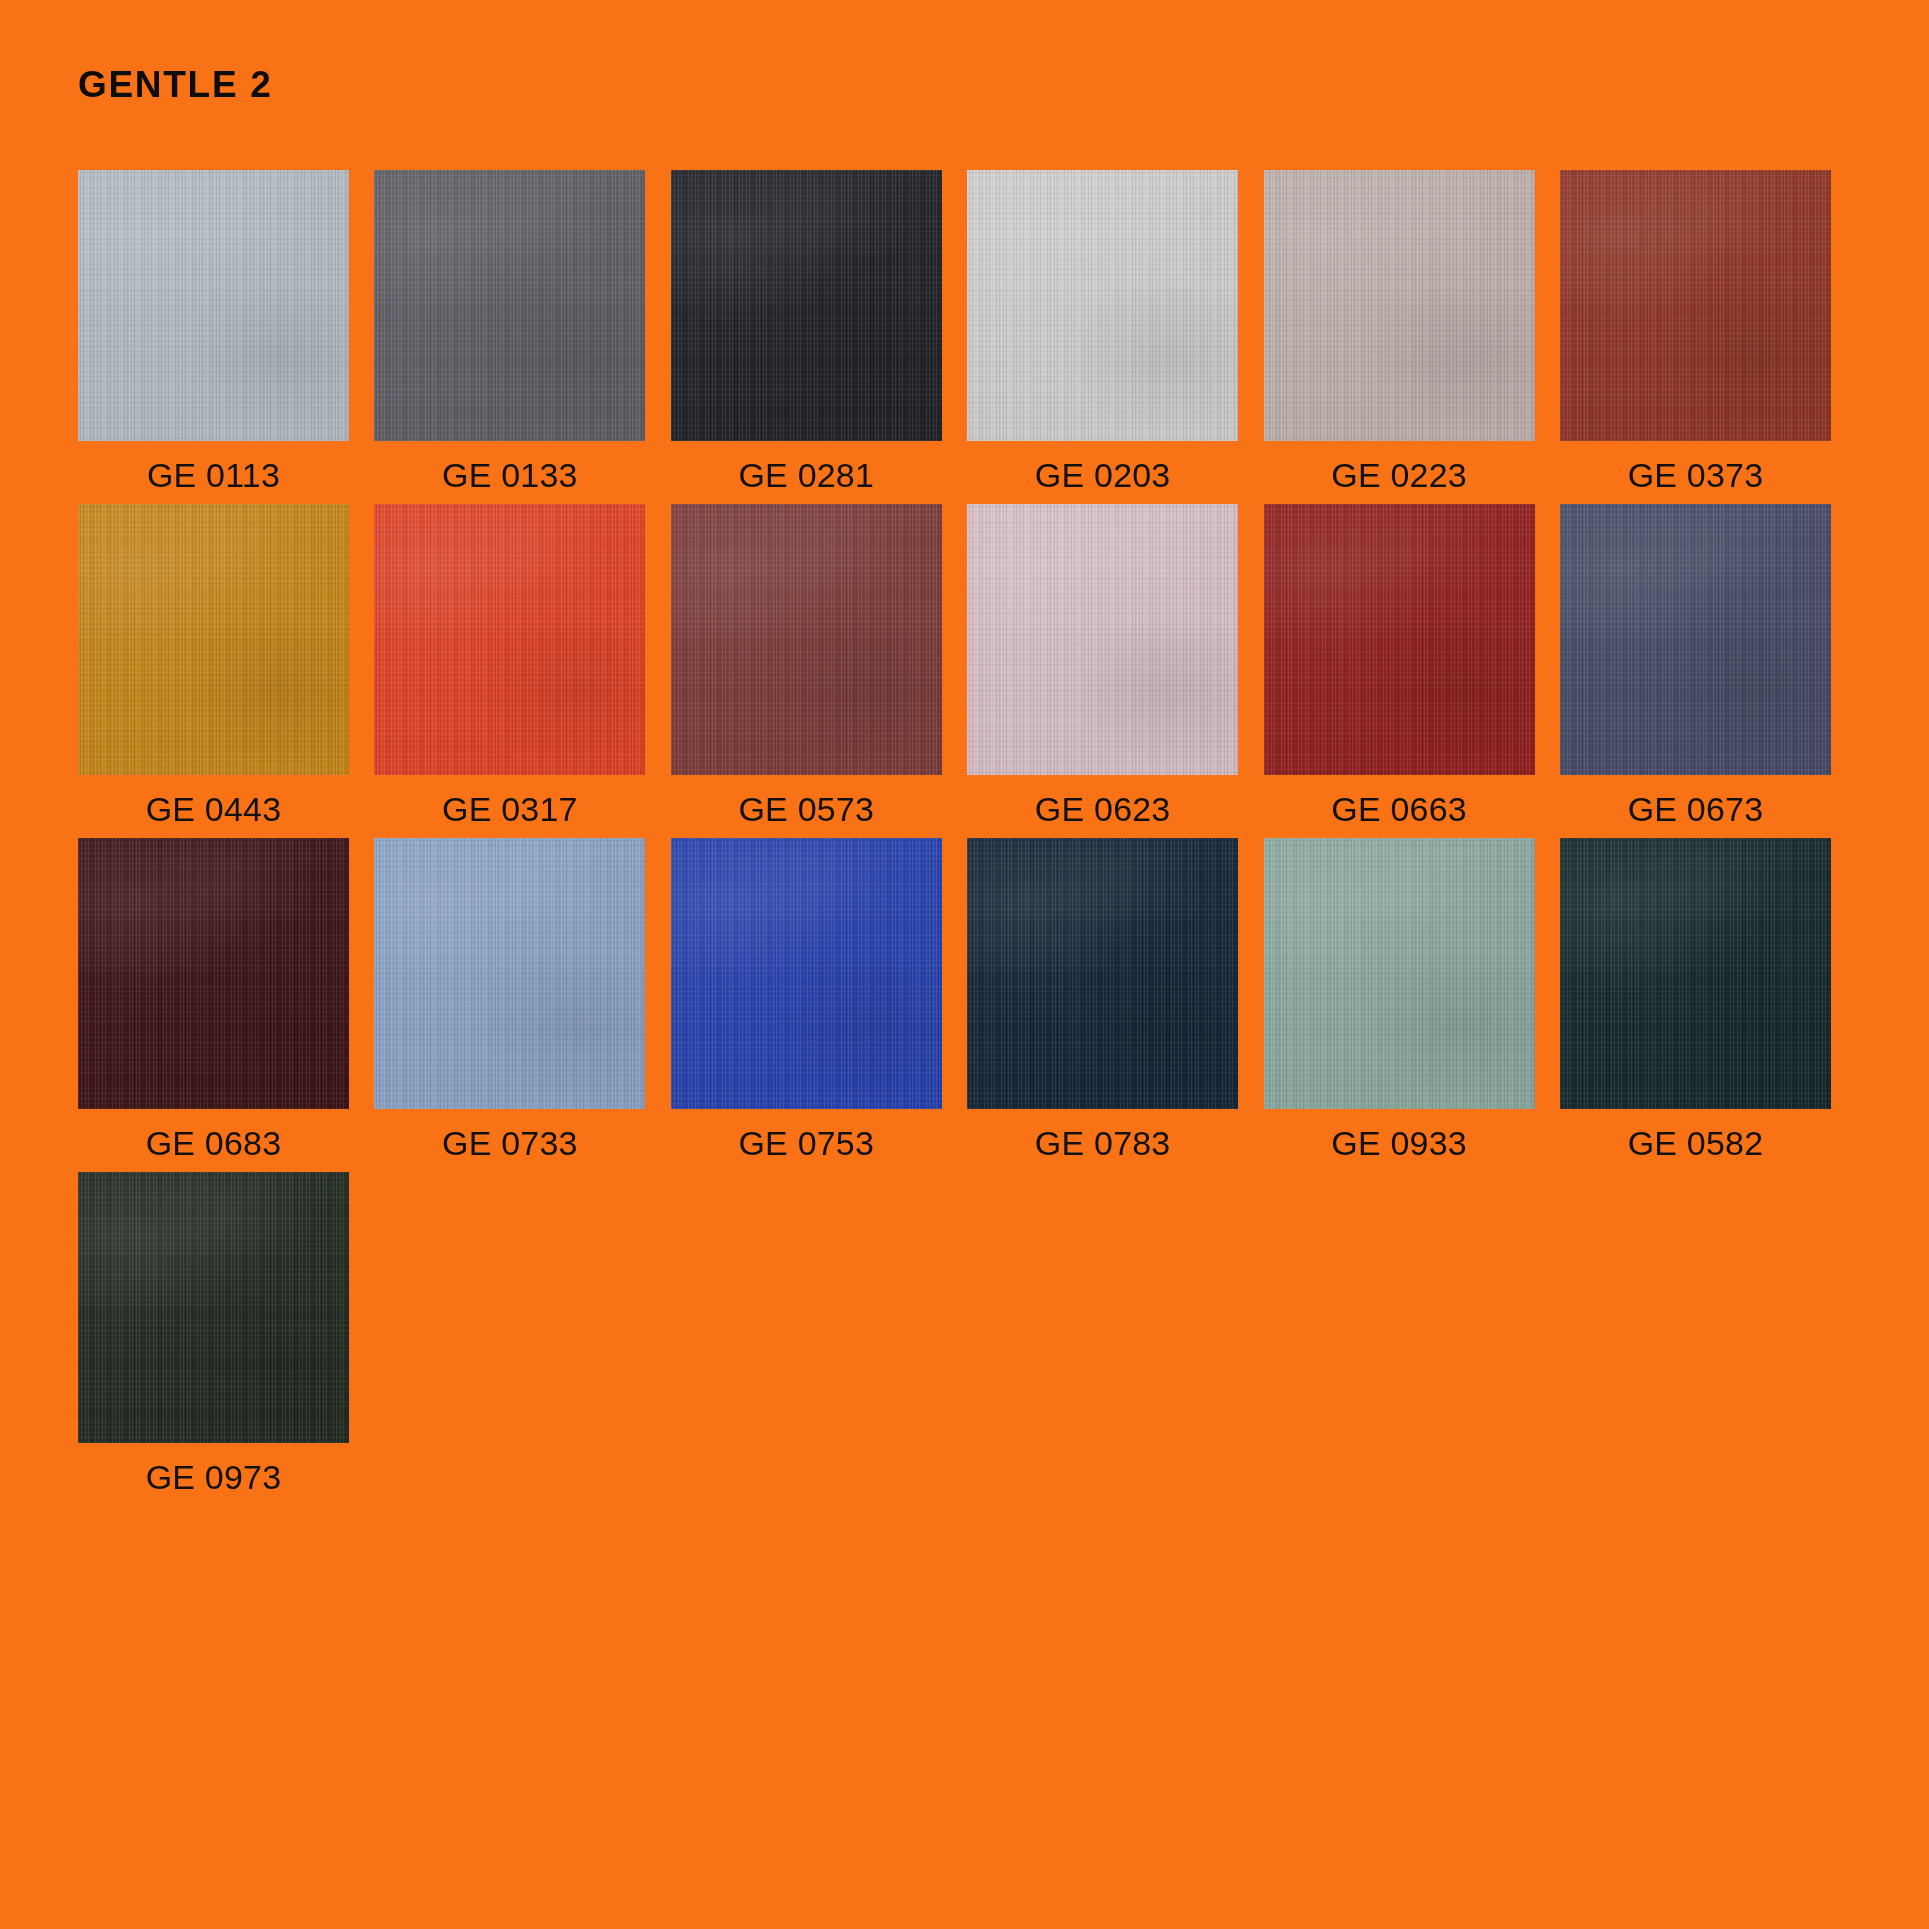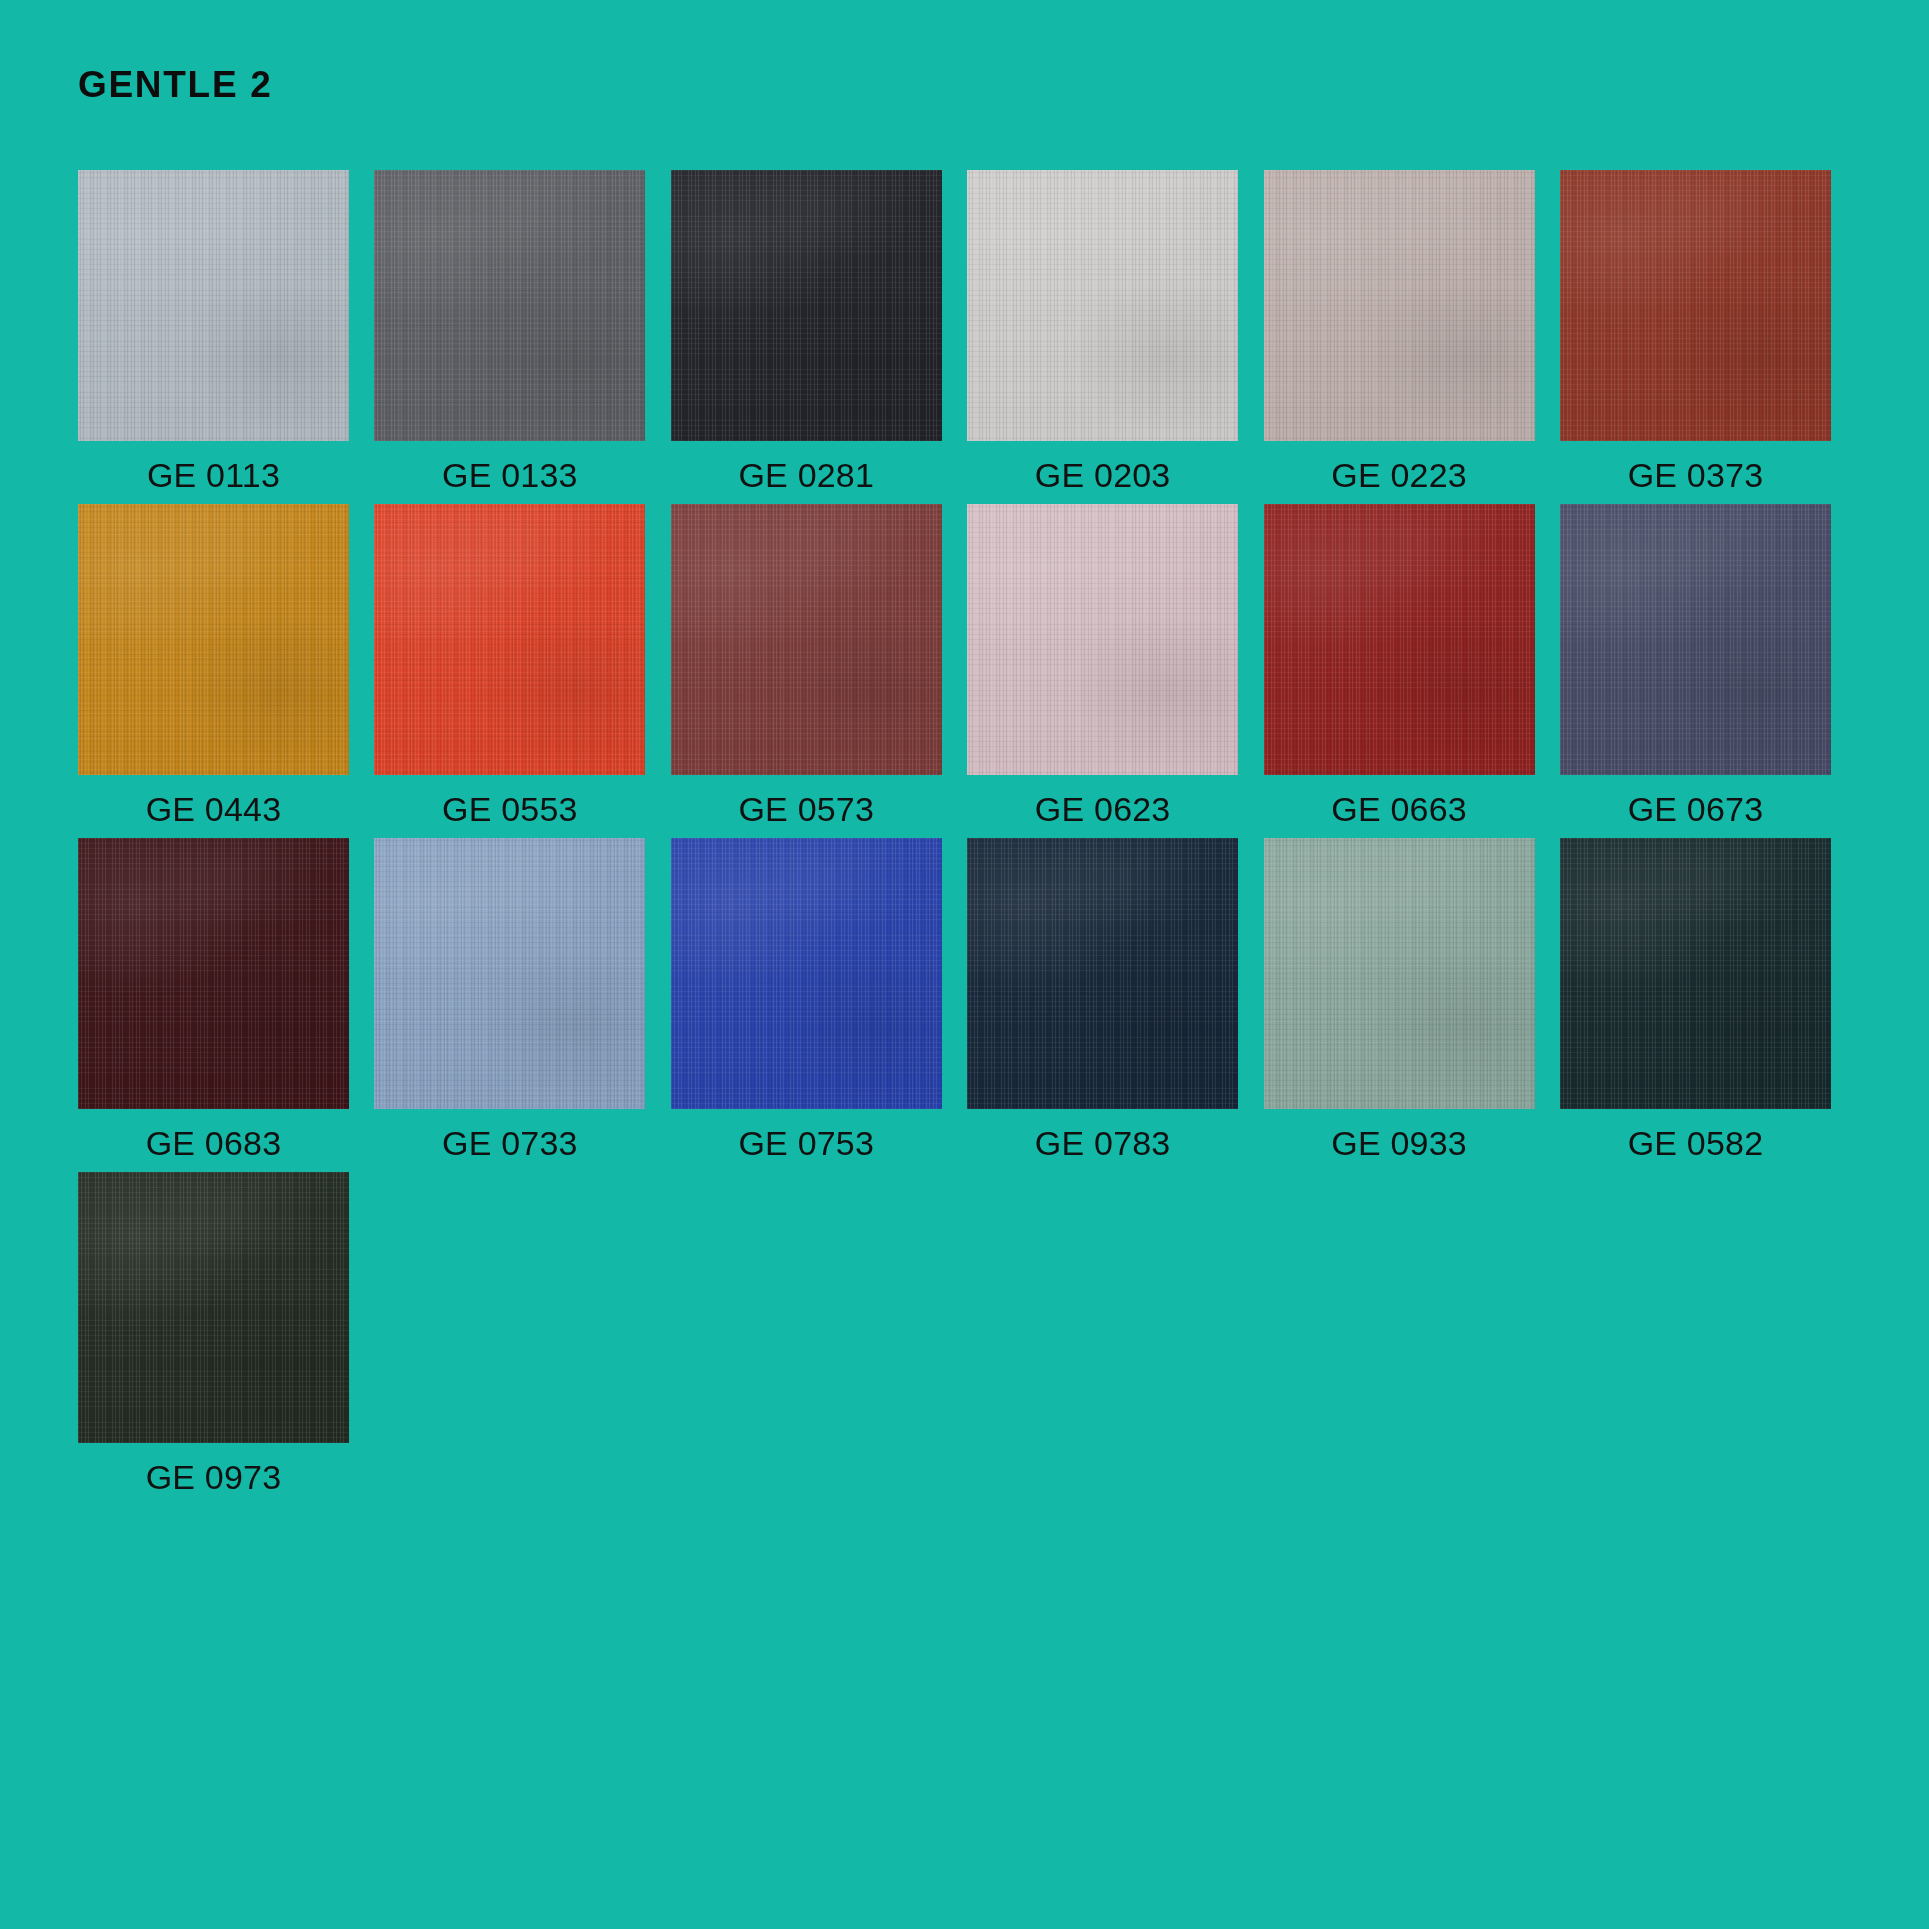--- a/index.html
+++ b/index.html
@@ -14,21 +14,21 @@
     height: 1929px;
     font-family: "Liberation Sans", sans-serif;
     -webkit-font-smoothing: antialiased;
     overflow: hidden;
   }
 
   .page {
     position: relative;
     width: 1929px;
     height: 1929px;
-    background: #14b8a6;
+    background: #f97316;
     padding: 0;
   }
 
   
   .chart-title {
     position: absolute;
     left: 78px;
     top: 66px;
     font-family: "Liberation Sans", sans-serif;
     font-size: 37px;
@@ -150,21 +150,21 @@
       <div class="swatch-cell">
         <div class="swatch-chip" style="background-color: rgb(142, 54, 38);"></div>
         <div class="swatch-label">GE 0373</div>
       </div>
       <div class="swatch-cell">
         <div class="swatch-chip" style="background-color: rgb(197, 134, 26);"></div>
         <div class="swatch-label">GE 0443</div>
       </div>
       <div class="swatch-cell">
         <div class="swatch-chip" style="background-color: rgb(222, 66, 40);"></div>
-        <div class="swatch-label">GE 0553</div>
+        <div class="swatch-label">GE 0317</div>
       </div>
       <div class="swatch-cell">
         <div class="swatch-chip" style="background-color: rgb(124, 60, 58);"></div>
         <div class="swatch-label">GE 0573</div>
       </div>
       <div class="swatch-cell">
         <div class="swatch-chip" style="background-color: rgb(213, 190, 196);"></div>
         <div class="swatch-label">GE 0623</div>
       </div>
       <div class="swatch-cell">

